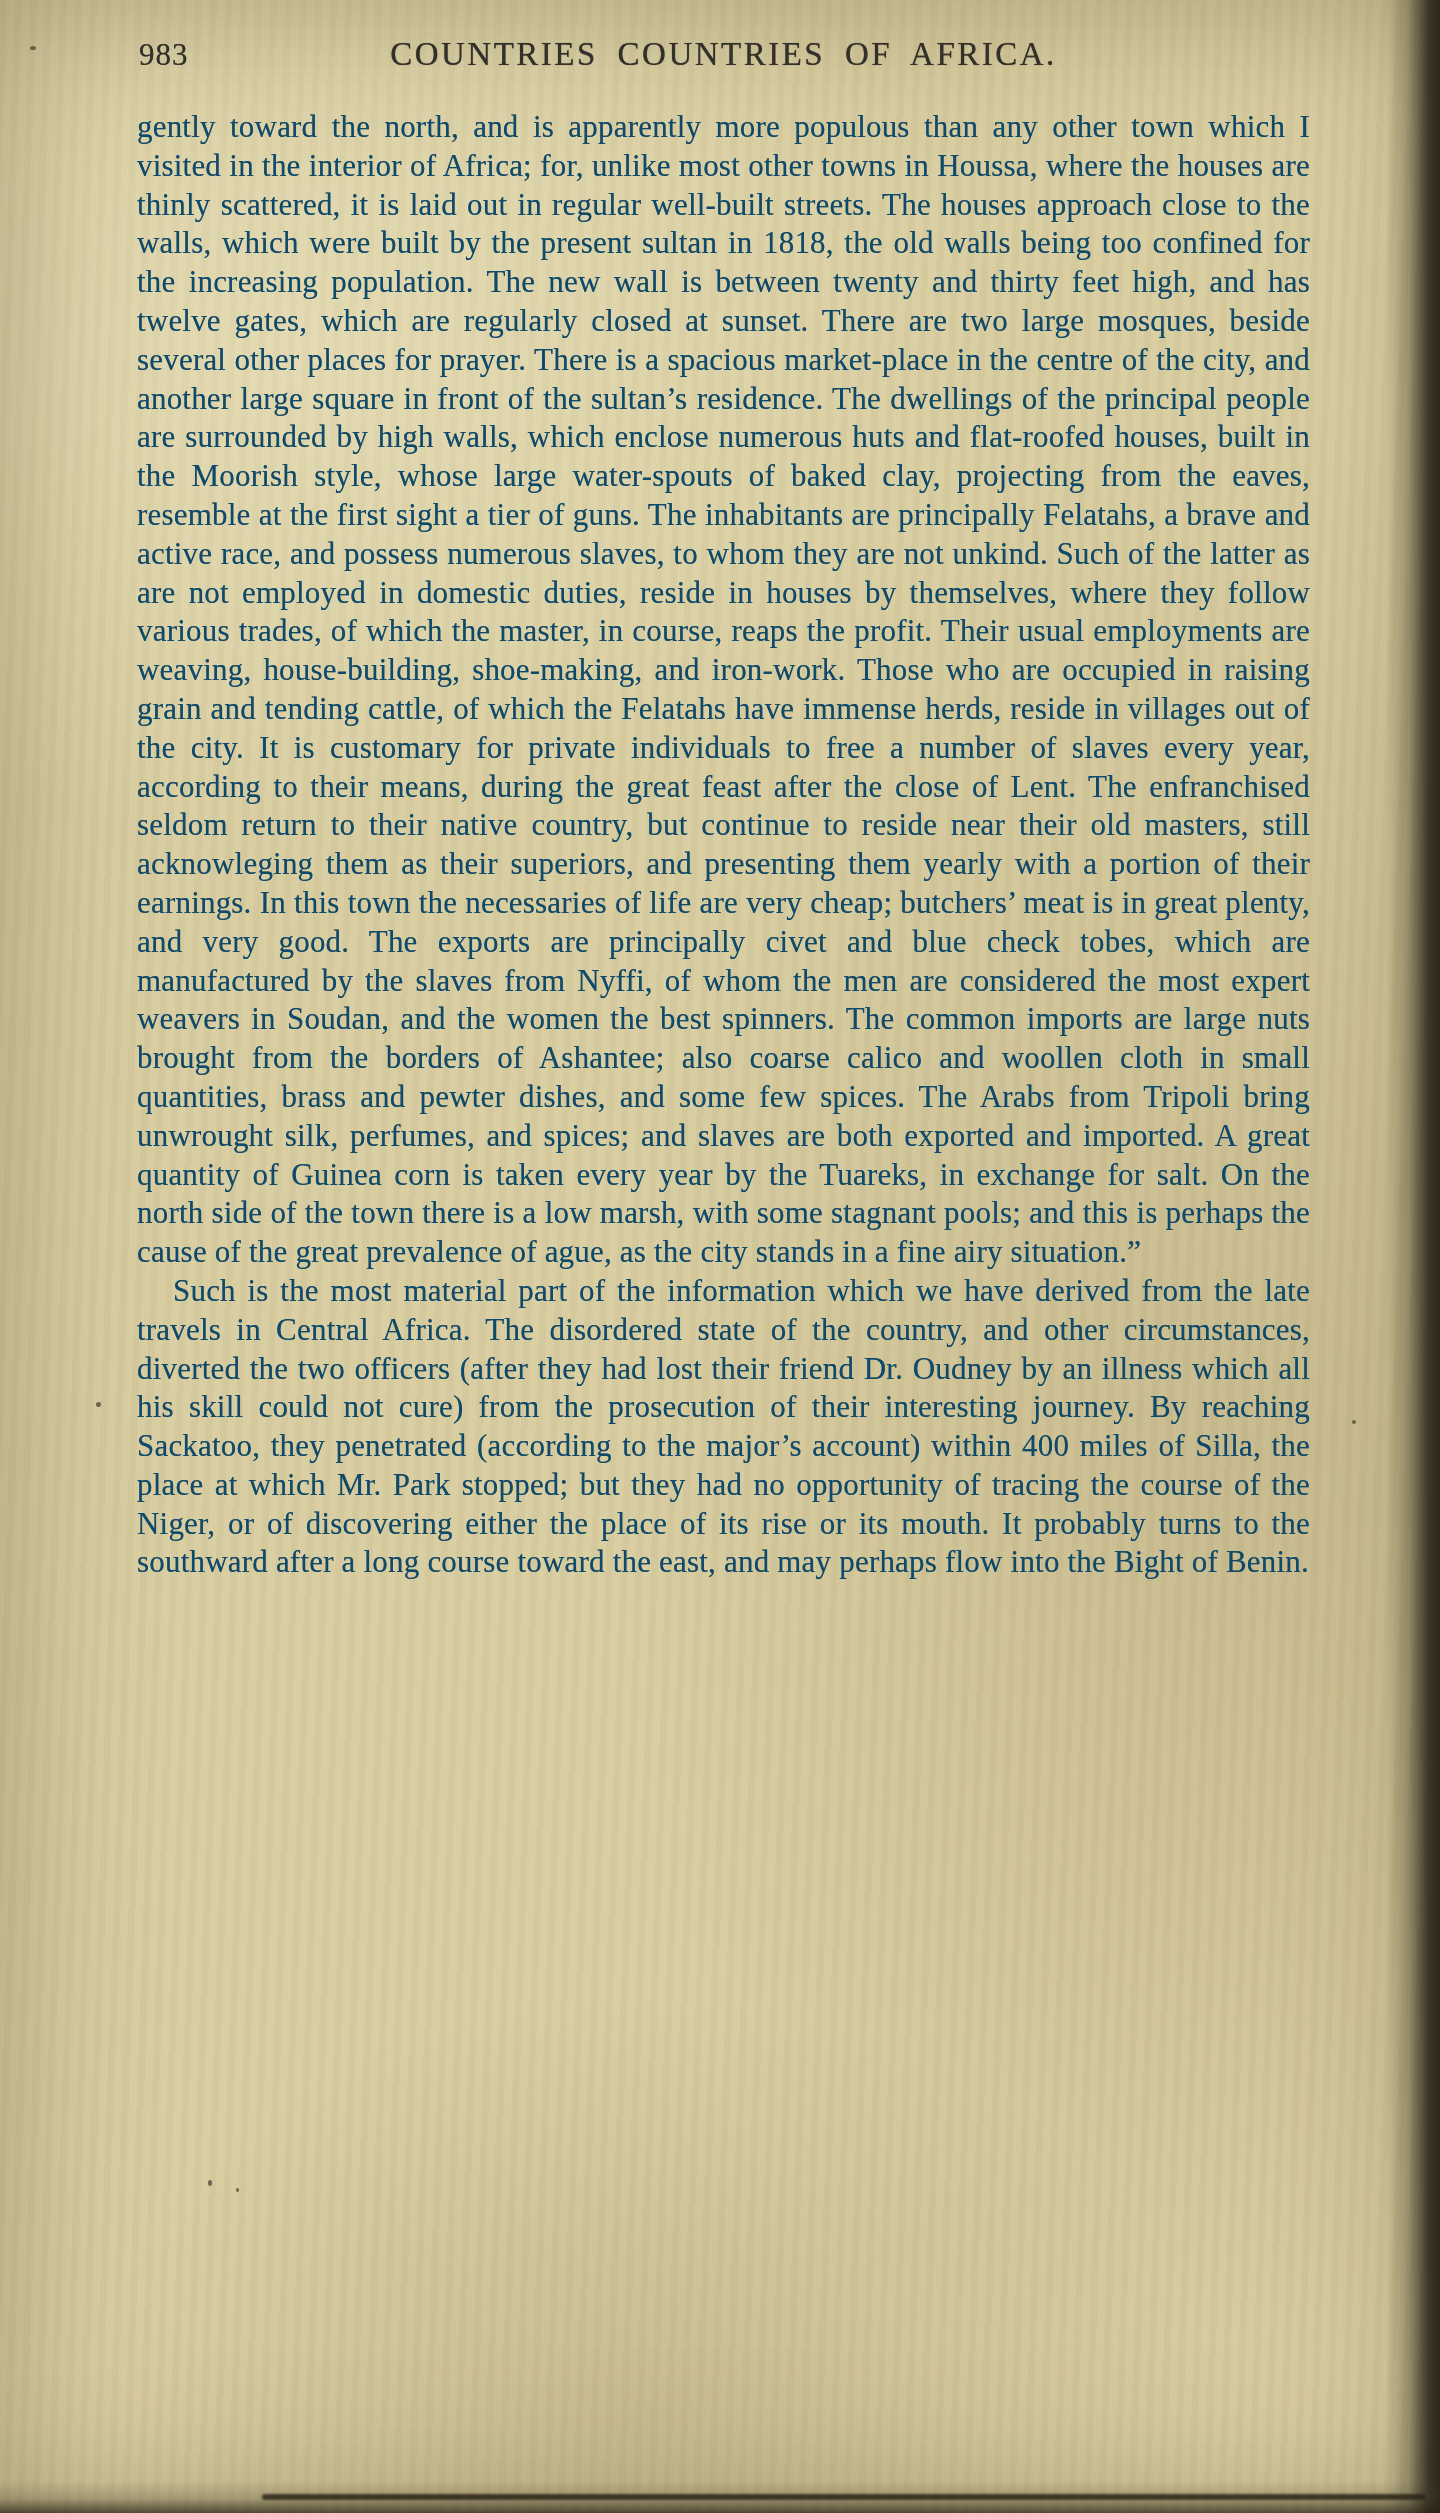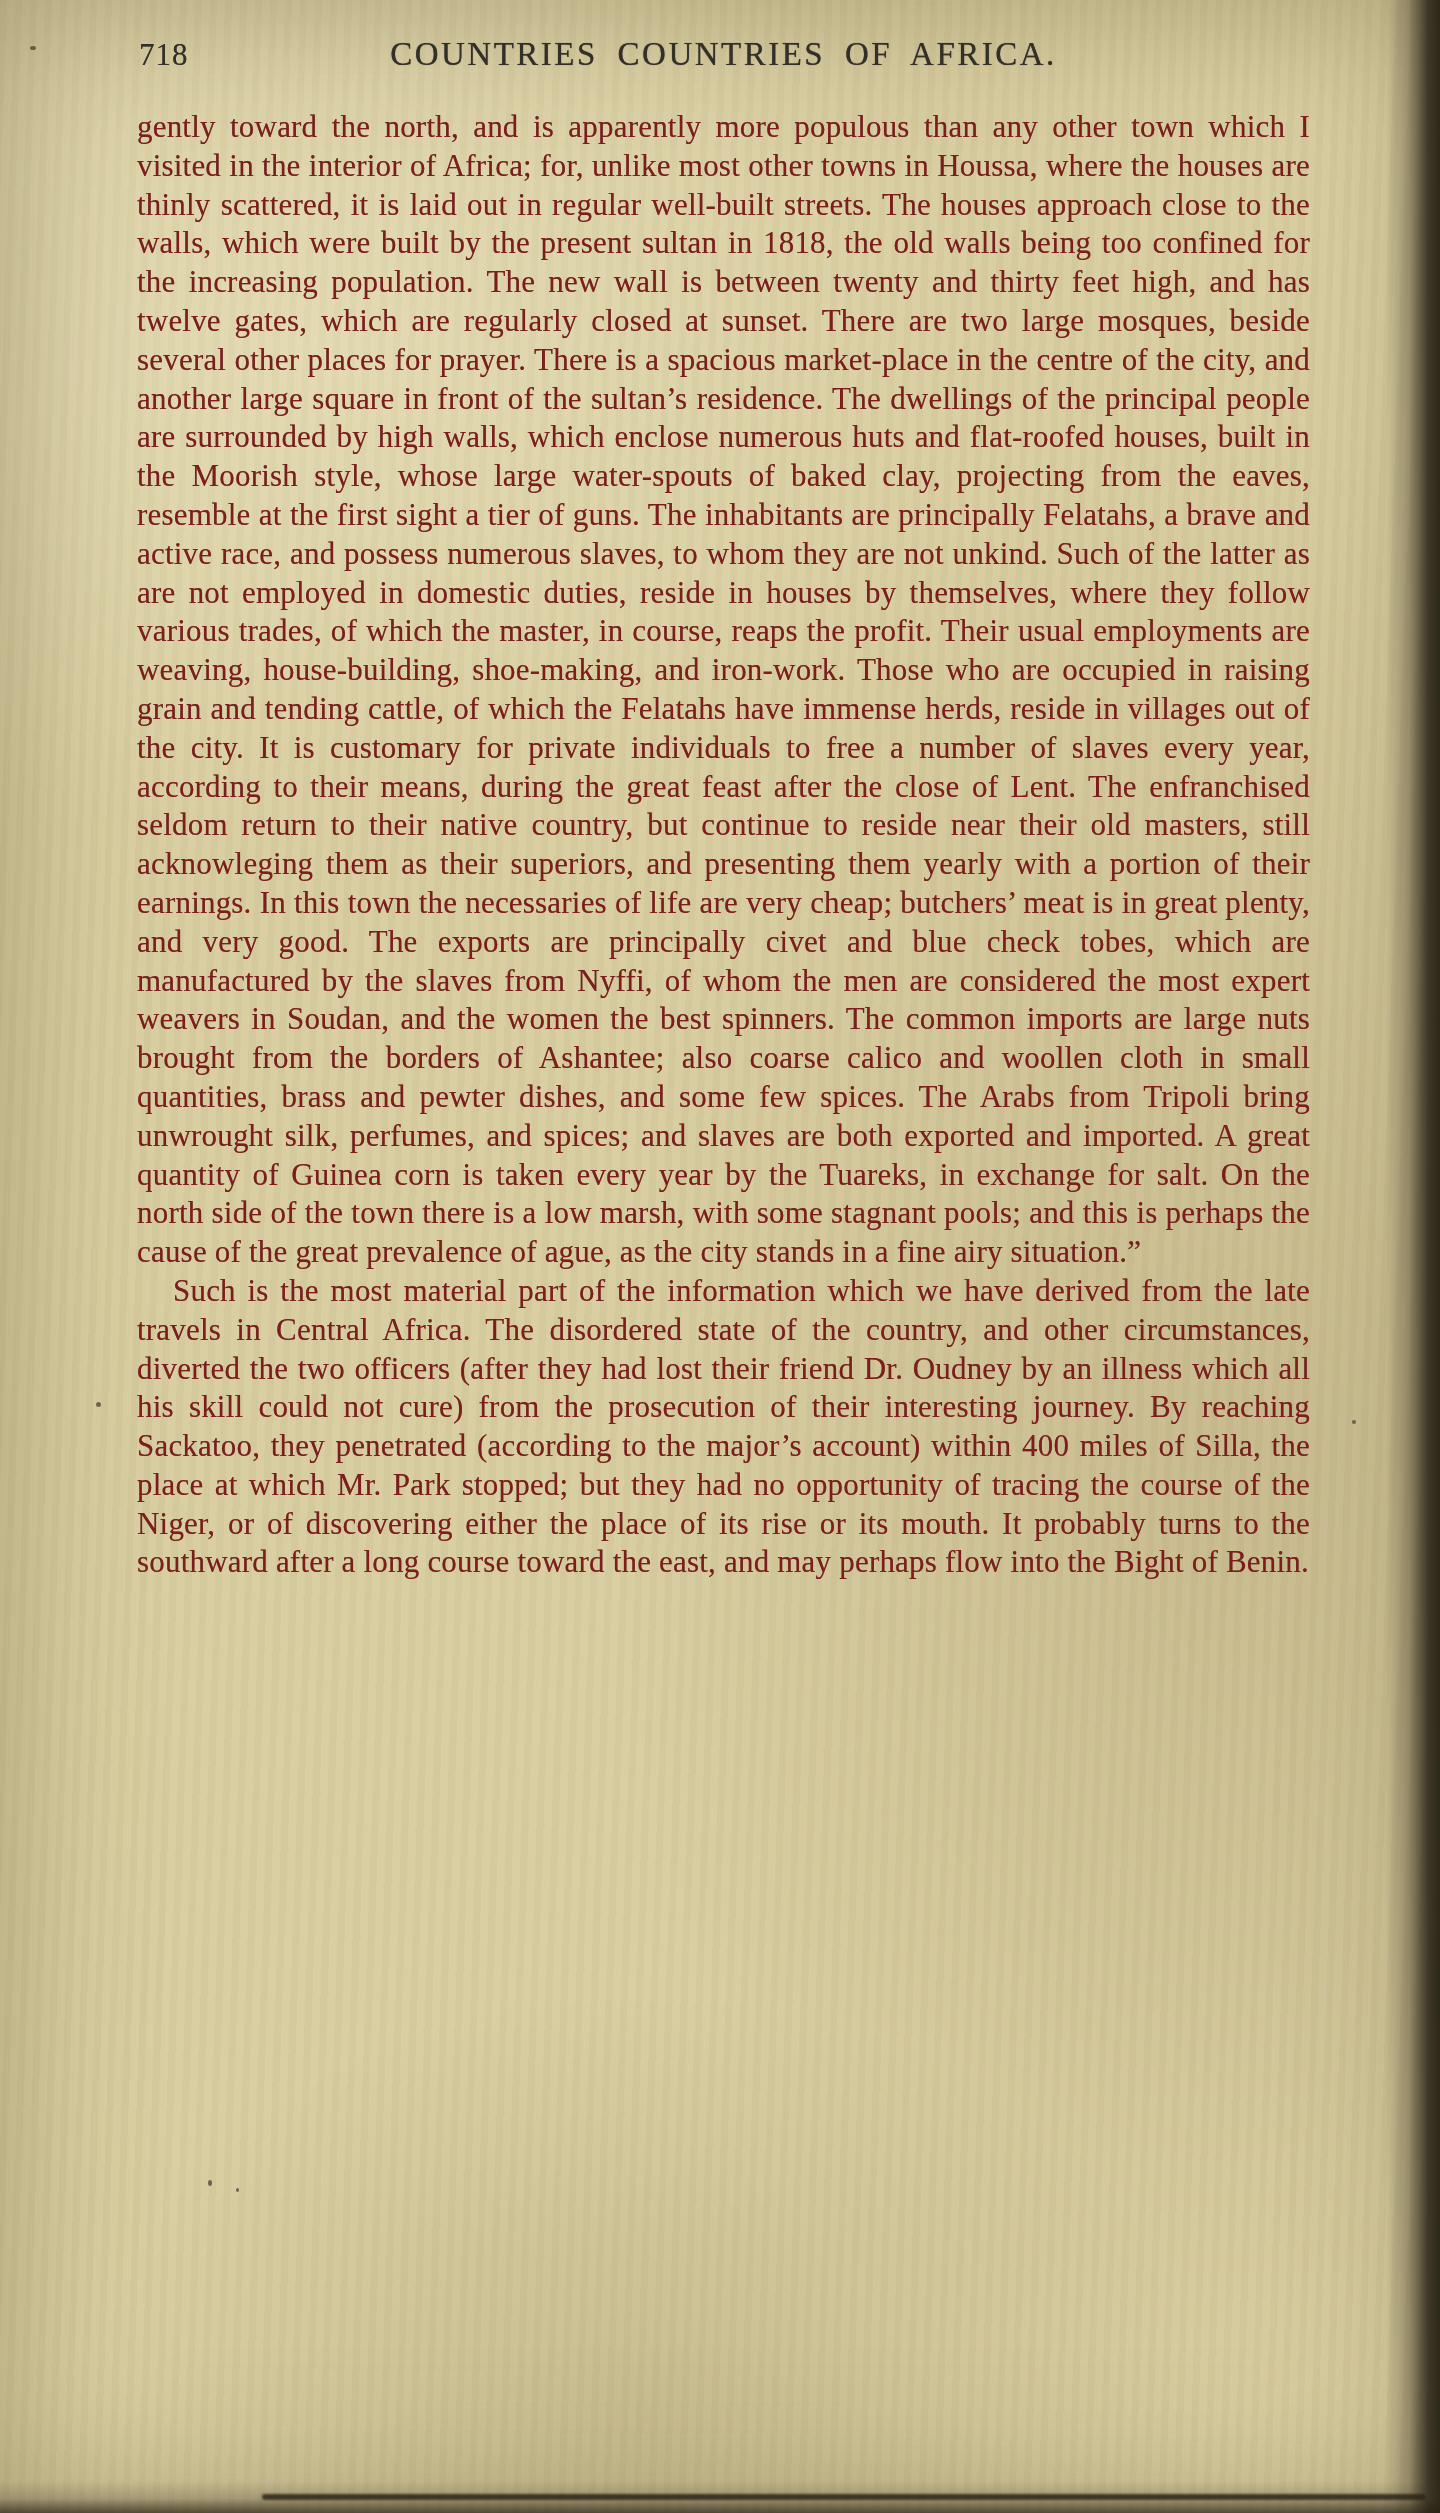--- a/index.html
+++ b/index.html
@@ -84,42 +84,42 @@
     letter-spacing: 2.5px;
     word-spacing: 9px;
     text-shadow: 0 0 0.8px rgba(51,48,42,0.8);
   }
 
   .para {
     font-size: 31px;
     line-height: 38.8px;
     letter-spacing: 0.2px;
     text-align: justify;
-    color: #7f1d1d;
+    color: #0c4a6e;
     text-shadow: 0 0 0.5px rgba(50,46,38,0.55);
   }
   .para.indented { text-indent: 36px; }
 
   .speck {
     position: absolute;
     background: #4a4234;
     border-radius: 50%;
     opacity: 0.75;
     z-index: 2;
   }
 </style>
 </head>
 <body>
 
 <div class="scan">
 
   <div class="text-block">
 
     <header class="page-header">
-      <span class="page-number">718</span>
+      <span class="page-number">983</span>
       <h1 class="running-title">COUNTRIES COUNTRIES OF AFRICA.</h1>
     </header>
 
     <main>
       <p class="para">gently toward the north, and is apparently more populous than any other town which I visited in the interior of Africa; for, unlike most other towns in Houssa, where the houses are thinly scattered, it is laid out in regular well-built streets. The houses approach close to the walls, which were built by the present sultan in 1818, the old walls being too confined for the increasing population. The new wall is between twenty and thirty feet high, and has twelve gates, which are regularly closed at sunset. There are two large mosques, beside several other places for prayer. There is a spacious market-place in the centre of the city, and another large square in front of the sultan’s residence. The dwellings of the principal people are surrounded by high walls, which enclose numerous huts and flat-roofed houses, built in the Moorish style, whose large water-spouts of baked clay, projecting from the eaves, resemble at the first sight a tier of guns. The inhabitants are principally Felatahs, a brave and active race, and possess numerous slaves, to whom they are not unkind. Such of the latter as are not employed in domestic duties, reside in houses by themselves, where they follow various trades, of which the master, in course, reaps the profit. Their usual employments are weaving, house-building, shoe-making, and iron-work. Those who are occupied in raising grain and tending cattle, of which the Felatahs have immense herds, reside in villages out of the city. It is customary for private individuals to free a number of slaves every year, according to their means, during the great feast after the close of Lent. The enfranchised seldom return to their native country, but continue to reside near their old masters, still acknowleging them as their superiors, and presenting them yearly with a portion of their earnings. In this town the necessaries of life are very cheap; butchers’ meat is in great plenty, and very good. The exports are principally civet and blue check tobes, which are manufactured by the slaves from Nyffi, of whom the men are considered the most expert weavers in Soudan, and the women the best spinners. The common imports are large nuts brought from the borders of Ashantee; also coarse calico and woollen cloth in small quantities, brass and pewter dishes, and some few spices. The Arabs from Tripoli bring unwrought silk, perfumes, and spices; and slaves are both exported and imported. A great quantity of Guinea corn is taken every year by the Tuareks, in exchange for salt. On the north side of the town there is a low marsh, with some stagnant pools; and this is perhaps the cause of the great prevalence of ague, as the city stands in a fine airy situation.”</p>
       <p class="para indented">Such is the most material part of the information which we have derived from the late travels in Central Africa. The disordered state of the country, and other circumstances, diverted the two officers (after they had lost their friend Dr. Oudney by an illness which all his skill could not cure) from the prosecution of their interesting journey. By reaching Sackatoo, they penetrated (according to the major’s account) within 400 miles of Silla, the place at which Mr. Park stopped; but they had no opportunity of tracing the course of the Niger, or of discovering either the place of its rise or its mouth. It probably turns to the southward after a long course toward the east, and may perhaps flow into the Bight of Benin.</p>
     </main>
 
   </div>
 

